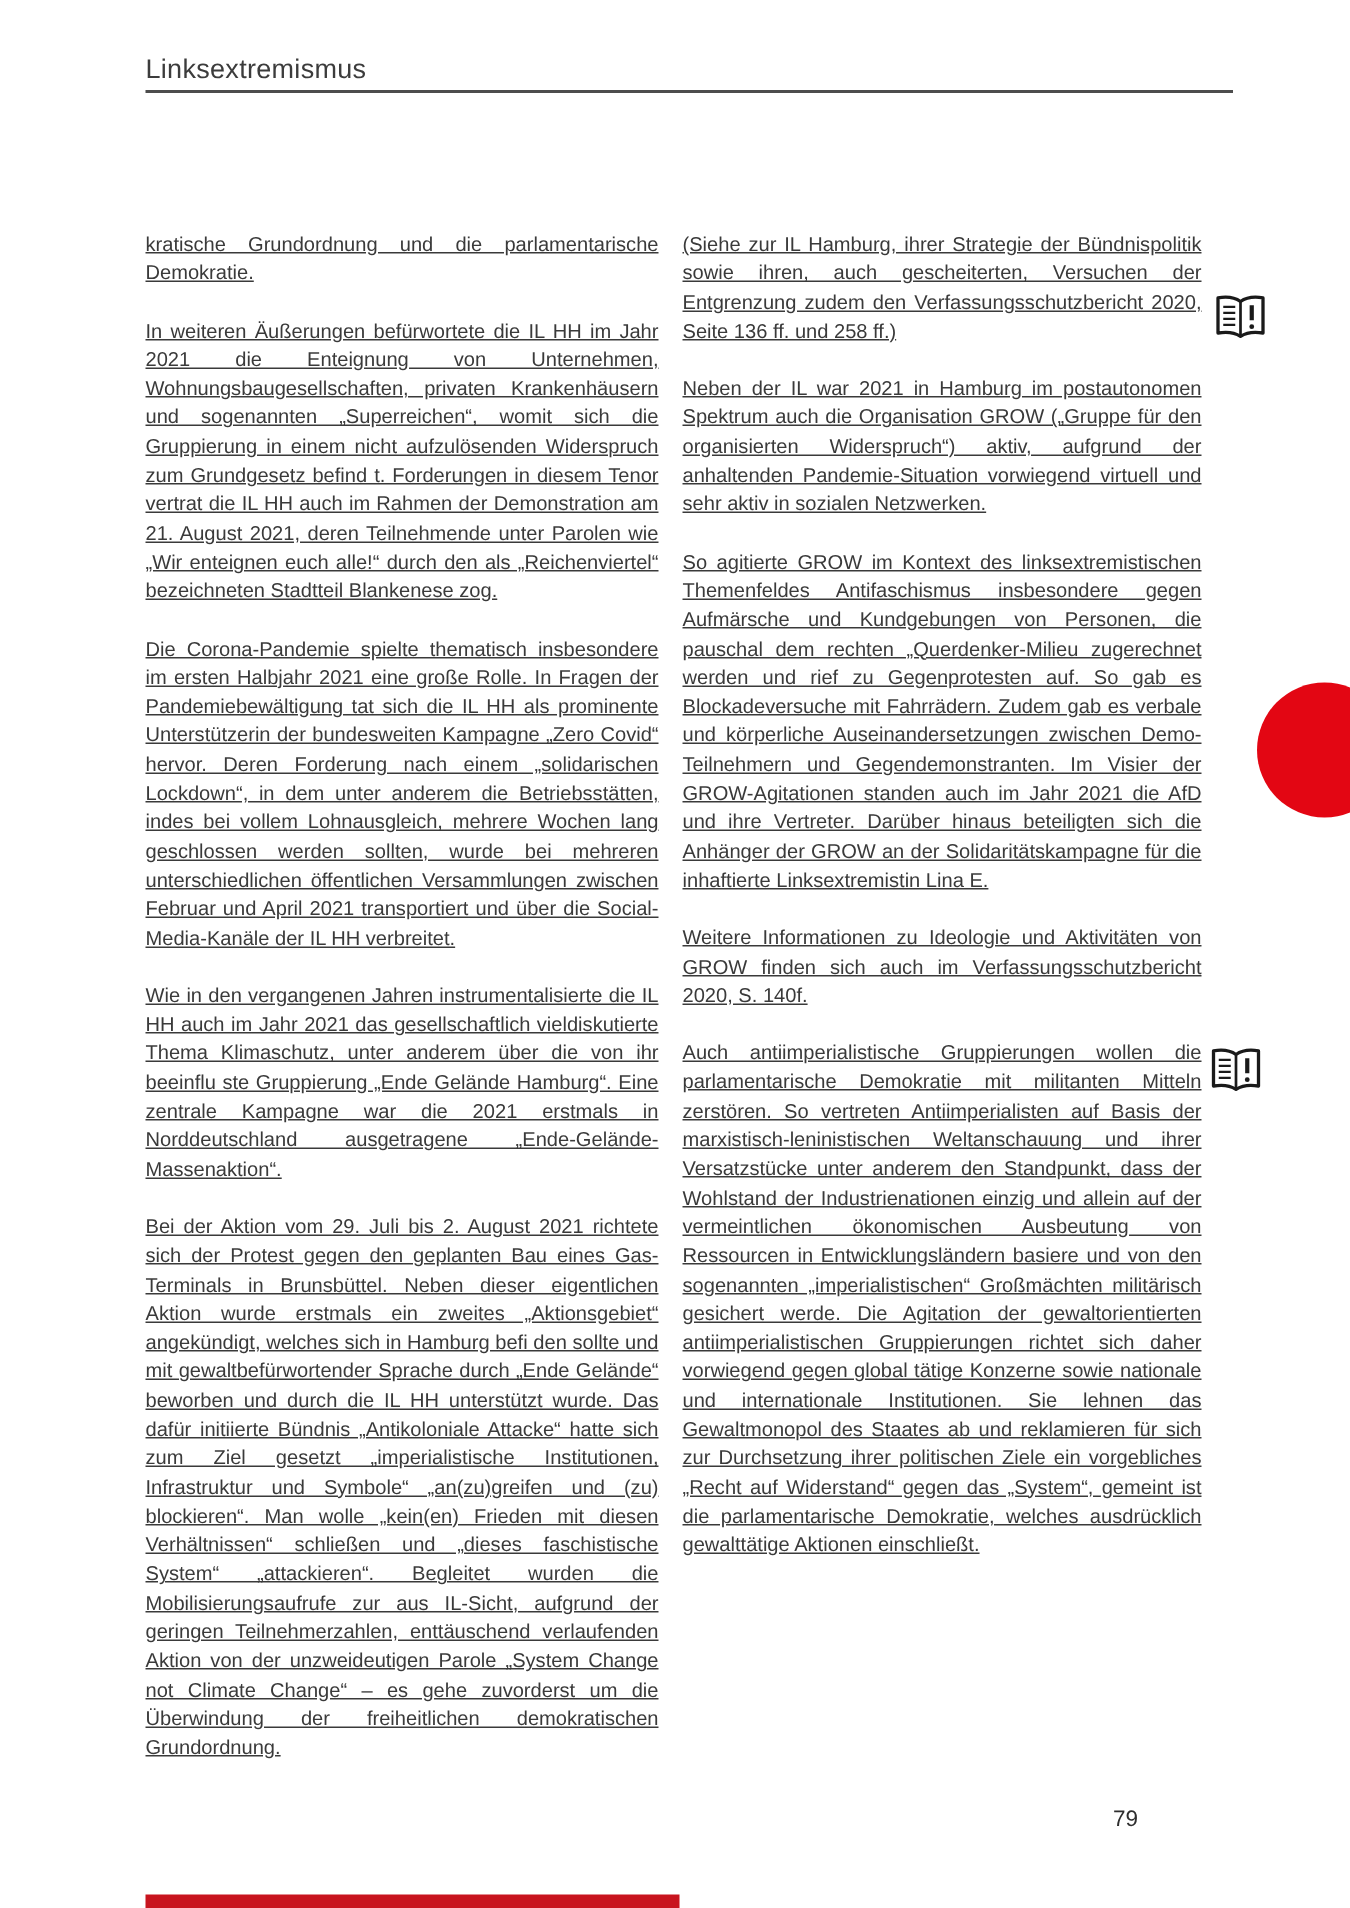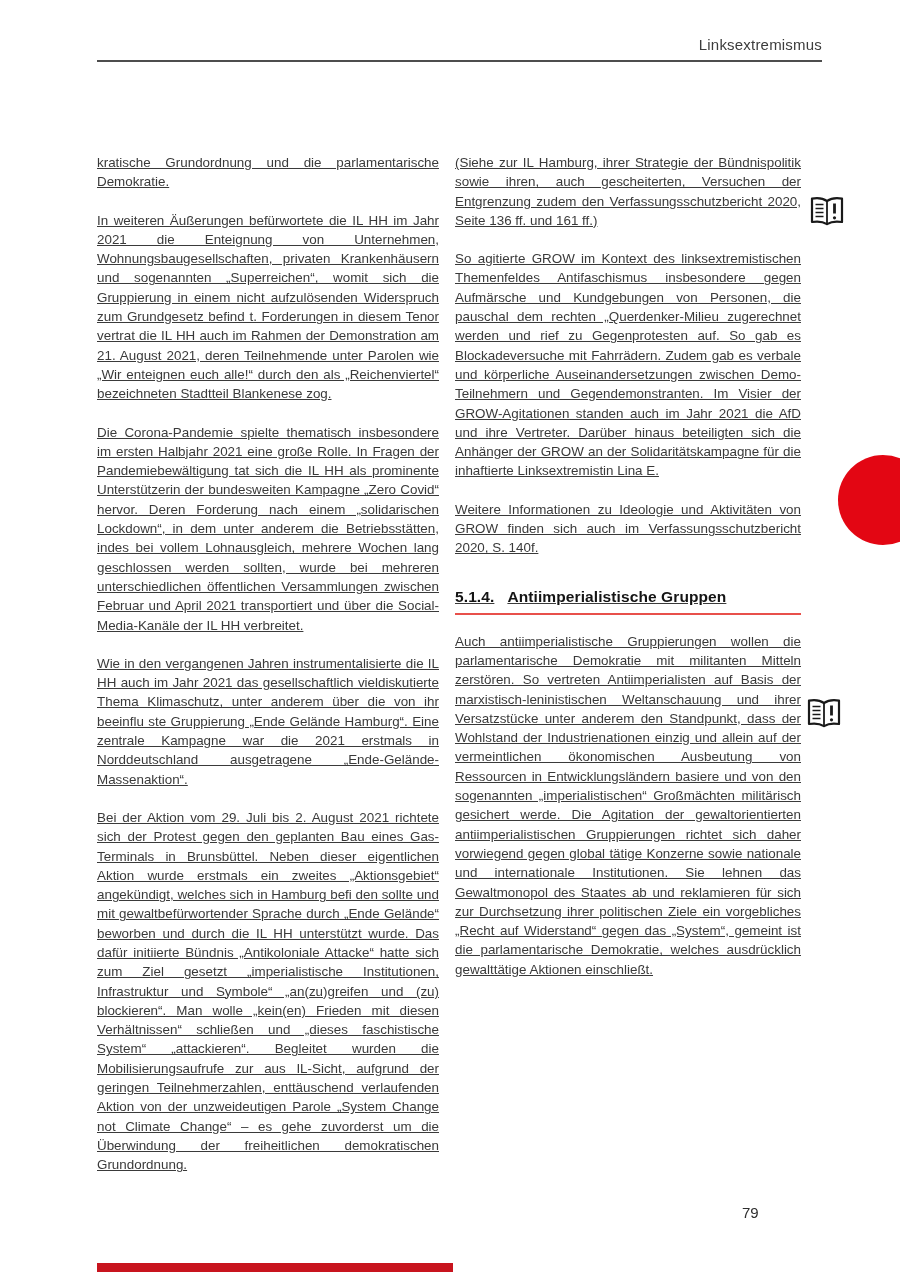--- a/index.html
+++ b/index.html
@@ -7,21 +7,21 @@
     width:900px;height:1272px;
     background:#ffffff;
     position:relative;
     overflow:hidden;
     font-family:"Liberation Sans","DejaVu Sans",sans-serif;
     color:#3a3a3a;
   }
   
   .running-head{
     position:absolute;top:36px;left:97px;width:725px;
-    text-align:right;font-size:15px;color:#3c3c3c;letter-spacing:0.2px;
+    text-align:left;font-size:18px;color:#3c3c3c;letter-spacing:0.2px;
   }
   .head-rule{
     position:absolute;top:60px;left:97px;width:725px;height:2px;background:#4d4d4d;
   }
   
   .col{position:absolute;top:153px;text-decoration:underline;}
   .col-left{left:97px;width:342px;}
   .col-right{left:455px;width:346px;}
   p.body{
     font-size:13.4px;line-height:19.3px;text-align:justify;
@@ -61,29 +61,27 @@
 
 <div class="col col-left">
   <p class="body">kratische Grundordnung und die parlamentarische Demokratie.</p>
   <p class="body">In weiteren Äußerungen befürwortete die IL HH im Jahr 2021 die Enteignung von Unternehmen, Wohnungsbaugesellschaften, privaten Krankenhäusern und sogenannten „Superreichen“, womit sich die Gruppierung in einem nicht aufzulösenden Widerspruch zum Grundgesetz befind t. Forderungen in diesem Tenor vertrat die IL HH auch im Rahmen der Demonstration am 21. August 2021, deren Teilnehmende unter Parolen wie „Wir enteignen euch alle!“ durch den als „Reichenviertel“ bezeichneten Stadtteil Blankenese zog.</p>
   <p class="body">Die Corona-Pandemie spielte thematisch insbesondere im ersten Halbjahr 2021 eine große Rolle. In Fragen der Pandemiebewältigung tat sich die IL HH als prominente Unterstützerin der bundesweiten Kampagne „Zero Covid“ hervor. Deren Forderung nach einem „solidarischen Lockdown“, in dem unter anderem die Betriebsstätten, indes bei vollem Lohnausgleich, mehrere Wochen lang geschlossen werden sollten, wurde bei mehreren unterschiedlichen öffentlichen Versammlungen zwischen Februar und April 2021 transportiert und über die Social-Media-Kanäle der IL HH verbreitet.</p>
   <p class="body">Wie in den vergangenen Jahren instrumentalisierte die IL HH auch im Jahr 2021 das gesellschaftlich vieldiskutierte Thema Klimaschutz, unter anderem über die von ihr beeinflu ste Gruppierung „Ende Gelände Hamburg“. Eine zentrale Kampagne war die 2021 erstmals in Norddeutschland ausgetragene „Ende-Gelände-Massenaktion“.</p>
   <p class="body">Bei der Aktion vom 29. Juli bis 2. August 2021 richtete sich der Protest gegen den geplanten Bau eines Gas-Terminals in Brunsbüttel. Neben dieser eigentlichen Aktion wurde erstmals ein zweites „Aktionsgebiet“ angekündigt, welches sich in Hamburg befi den sollte und mit gewaltbefürwortender Sprache durch „Ende Gelände“ beworben und durch die IL HH unterstützt wurde. Das dafür initiierte Bündnis „Antikoloniale Attacke“ hatte sich zum Ziel gesetzt „imperialistische Institutionen, Infrastruktur und Symbole“ „an(zu)greifen und (zu) blockieren“. Man wolle „kein(en) Frieden mit diesen Verhältnissen“ schließen und „dieses faschistische System“ „attackieren“. Begleitet wurden die Mobilisierungsaufrufe zur aus IL-Sicht, aufgrund der geringen Teilnehmerzahlen, enttäuschend verlaufenden Aktion von der unzweideutigen Parole „System Change not Climate Change“ – es gehe zuvorderst um die Überwindung der freiheitlichen demokratischen Grundordnung.</p>
 </div>
 
 <div class="col col-right">
-  <p class="body">(Siehe zur IL Hamburg, ihrer Strategie der Bündnispolitik sowie ihren, auch gescheiterten, Versuchen der Entgrenzung zudem den Verfassungsschutzbericht 2020, Seite 136 ff. und 161 ff.)</p>
+  <p class="body">(Siehe zur IL Hamburg, ihrer Strategie der Bündnispolitik sowie ihren, auch gescheiterten, Versuchen der Entgrenzung zudem den Verfassungsschutzbericht 2020, Seite 136 ff. und 258 ff.)</p>
 
 
+  <p class="body">Neben der IL war 2021 in Hamburg im postautonomen Spektrum auch die Organisation GROW („Gruppe für den organisierten Widerspruch“) aktiv, aufgrund der anhaltenden Pandemie-Situation vorwiegend virtuell und sehr aktiv in sozialen Netzwerken.</p>
   <p class="body">So agitierte GROW im Kontext des linksextremistischen Themenfeldes Antifaschismus insbesondere gegen Aufmärsche und Kundgebungen von Personen, die pauschal dem rechten „Querdenker-Milieu zugerechnet werden und rief zu Gegenprotesten auf. So gab es Blockadeversuche mit Fahrrädern. Zudem gab es verbale und körperliche Auseinandersetzungen zwischen Demo-Teilnehmern und Gegendemonstranten.  Im Visier der GROW-Agitationen standen auch im Jahr 2021 die AfD und ihre Vertreter. Darüber hinaus beteiligten sich die Anhänger der GROW an der Solidaritätskampagne für die inhaftierte Linksextremistin Lina E.</p>
   <p class="body">Weitere Informationen zu Ideologie und Aktivitäten von GROW finden sich auch im Verfassungsschutzbericht 2020, S. 140f.</p>
 
-  <div class="section-heading wide-gap">
-    <span class="sec-num">5.1.4.</span><span>Antiimperialistische Gruppen</span>
-  </div>
 
   <p class="body">Auch antiimperialistische Gruppierungen wollen die parlamentarische Demokratie mit militanten Mitteln zerstören. So vertreten Antiimperialisten auf Basis der marxistisch-leninistischen Weltanschauung und ihrer Versatzstücke unter anderem den Standpunkt, dass der Wohlstand der Industrienationen einzig und allein auf der vermeintlichen ökonomischen Ausbeutung von Ressourcen in Entwicklungsländern basiere und von den sogenannten „imperialistischen“ Großmächten militärisch gesichert werde. Die Agitation der gewaltorientierten antiimperialistischen Gruppierungen richtet sich daher vorwiegend gegen global tätige Konzerne sowie nationale und internationale Institutionen. Sie lehnen das Gewaltmonopol des Staates ab und reklamieren für sich zur Durchsetzung ihrer politischen Ziele ein vorgebliches „Recht auf Widerstand“ gegen das „System“, gemeint ist die parlamentarische Demokratie, welches ausdrücklich gewalttätige Aktionen einschließt.</p>
 </div>
 
 <div class="book-icon book-icon-1">
   <svg width="36" height="31" viewBox="0 0 36 31" xmlns="http://www.w3.org/2000/svg">
     <path d="M18 5 C14 2.2 8.8 1.6 3 2.6 L3 26 C8.8 25 14 25.6 18 28.2 C22 25.6 27.2 25 33 26 L33 2.6 C27.2 1.6 22 2.2 18 5 Z" fill="#ffffff" stroke="#1a1a1a" stroke-width="2.2" stroke-linejoin="round"></path>
     <line x1="18" y1="5" x2="18" y2="28" stroke="#1a1a1a" stroke-width="1.8"></line>
     <line x1="6.5" y1="8.5" x2="14.5" y2="8.5" stroke="#1a1a1a" stroke-width="1.5"></line>
     <line x1="6.5" y1="12.5" x2="14.5" y2="12.5" stroke="#1a1a1a" stroke-width="1.5"></line>

